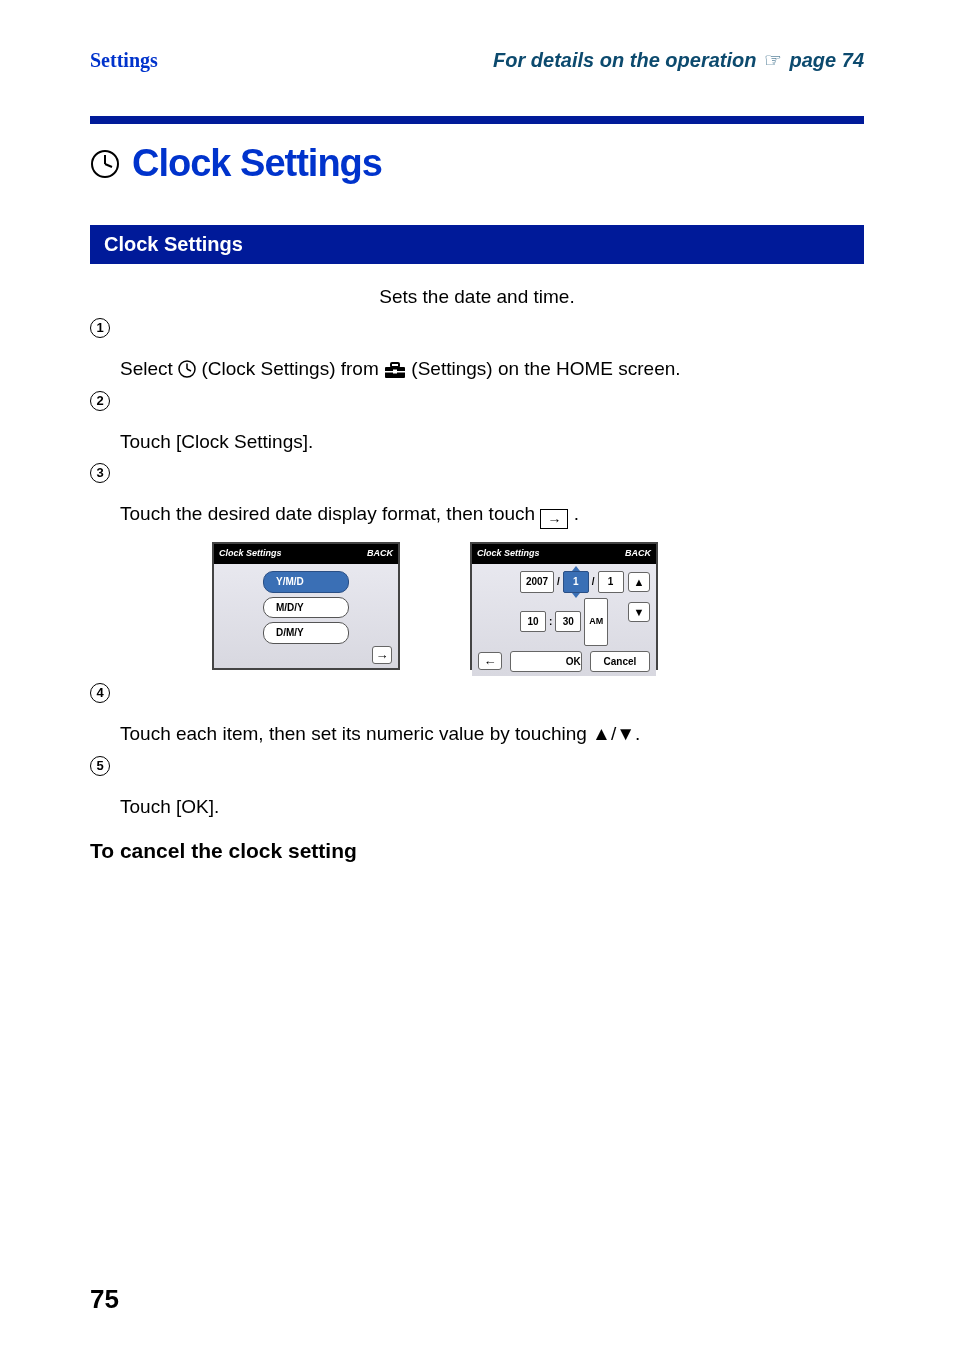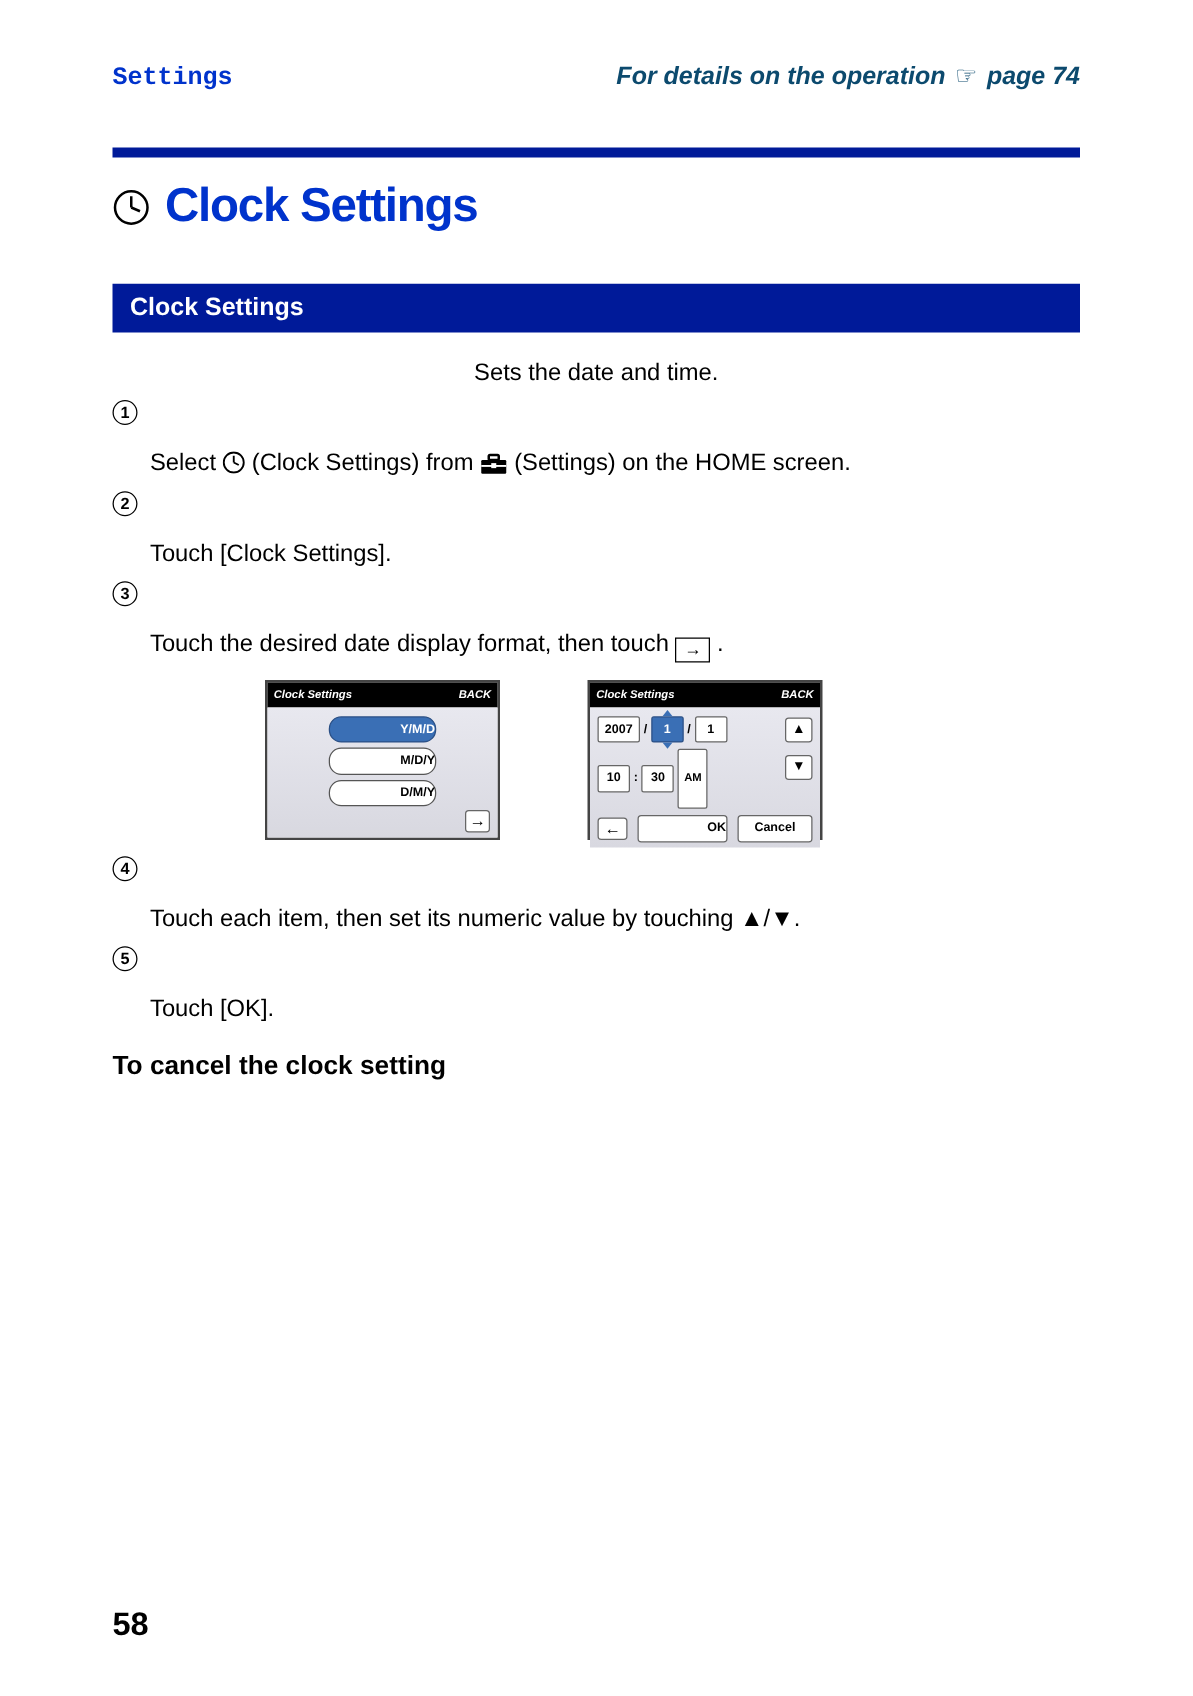--- a/index.html
+++ b/index.html
@@ -15,21 +15,21 @@
     .header-row {
       display: flex;
       justify-content: space-between;
       align-items: baseline;
       padding: 0 90px 8px 90px;
     }
     .section-label {
       color: #0033cc;
       font-weight: bold;
       font-size: 20px;
-      font-family: Liberation Mono, monospace;
+      font-family: Liberation Serif, serif;
     }
     .details-label {
       color: #0c4a6e;
       font-weight: bold;
       font-style: italic;
       font-size: 20px;
     }
     .pointer-icon {
       display: inline-block;
       font-style: normal;
@@ -149,22 +149,22 @@
       gap: 4px;
       padding: 7px 12px 3px 12px;
       position: relative;
     }
     .fmt-btn {
       background: #fff;
       border: 1px solid #555;
       border-radius: 10px;
       font-size: 10px;
       font-weight: bold;
-      text-align: right;
-      padding: 2px 0;
+      text-align: left;
+      padding: 2px 12px;
       width: 86px;
       align-self: center;
     }
     .fmt-btn.sel {
       background: #3a6fb5;
       color: #fff;
       border-color: #2a4f85;
     }
     .corner-arrow {
       position: absolute;
@@ -187,20 +187,21 @@
       padding: 7px 6px 4px 6px;
       display: flex;
       flex-direction: column;
       gap: 5px;
       position: relative;
     }
     .date-row, .time-row {
       display: flex;
       align-items: center;
       gap: 3px;
+      margin-left: 42px;
     }
     .field-box {
       border: 1px solid #666;
       background: #fff;
       font-size: 10px;
       font-weight: bold;
       text-align: center;
       border-radius: 2px;
       padding: 2px 4px;
       min-width: 26px;
@@ -374,13 +375,13 @@
   </div>
 
   <div class="step">
     <span class="step-num">5</span>
     <div class="step-body">Touch [OK].</div>
   </div>
 
   <div class="subheading">To cancel the clock setting</div>
 </div>
 
-<div class="page-num">58</div>
+<div class="page-num">75</div>
 
 </body></html>

